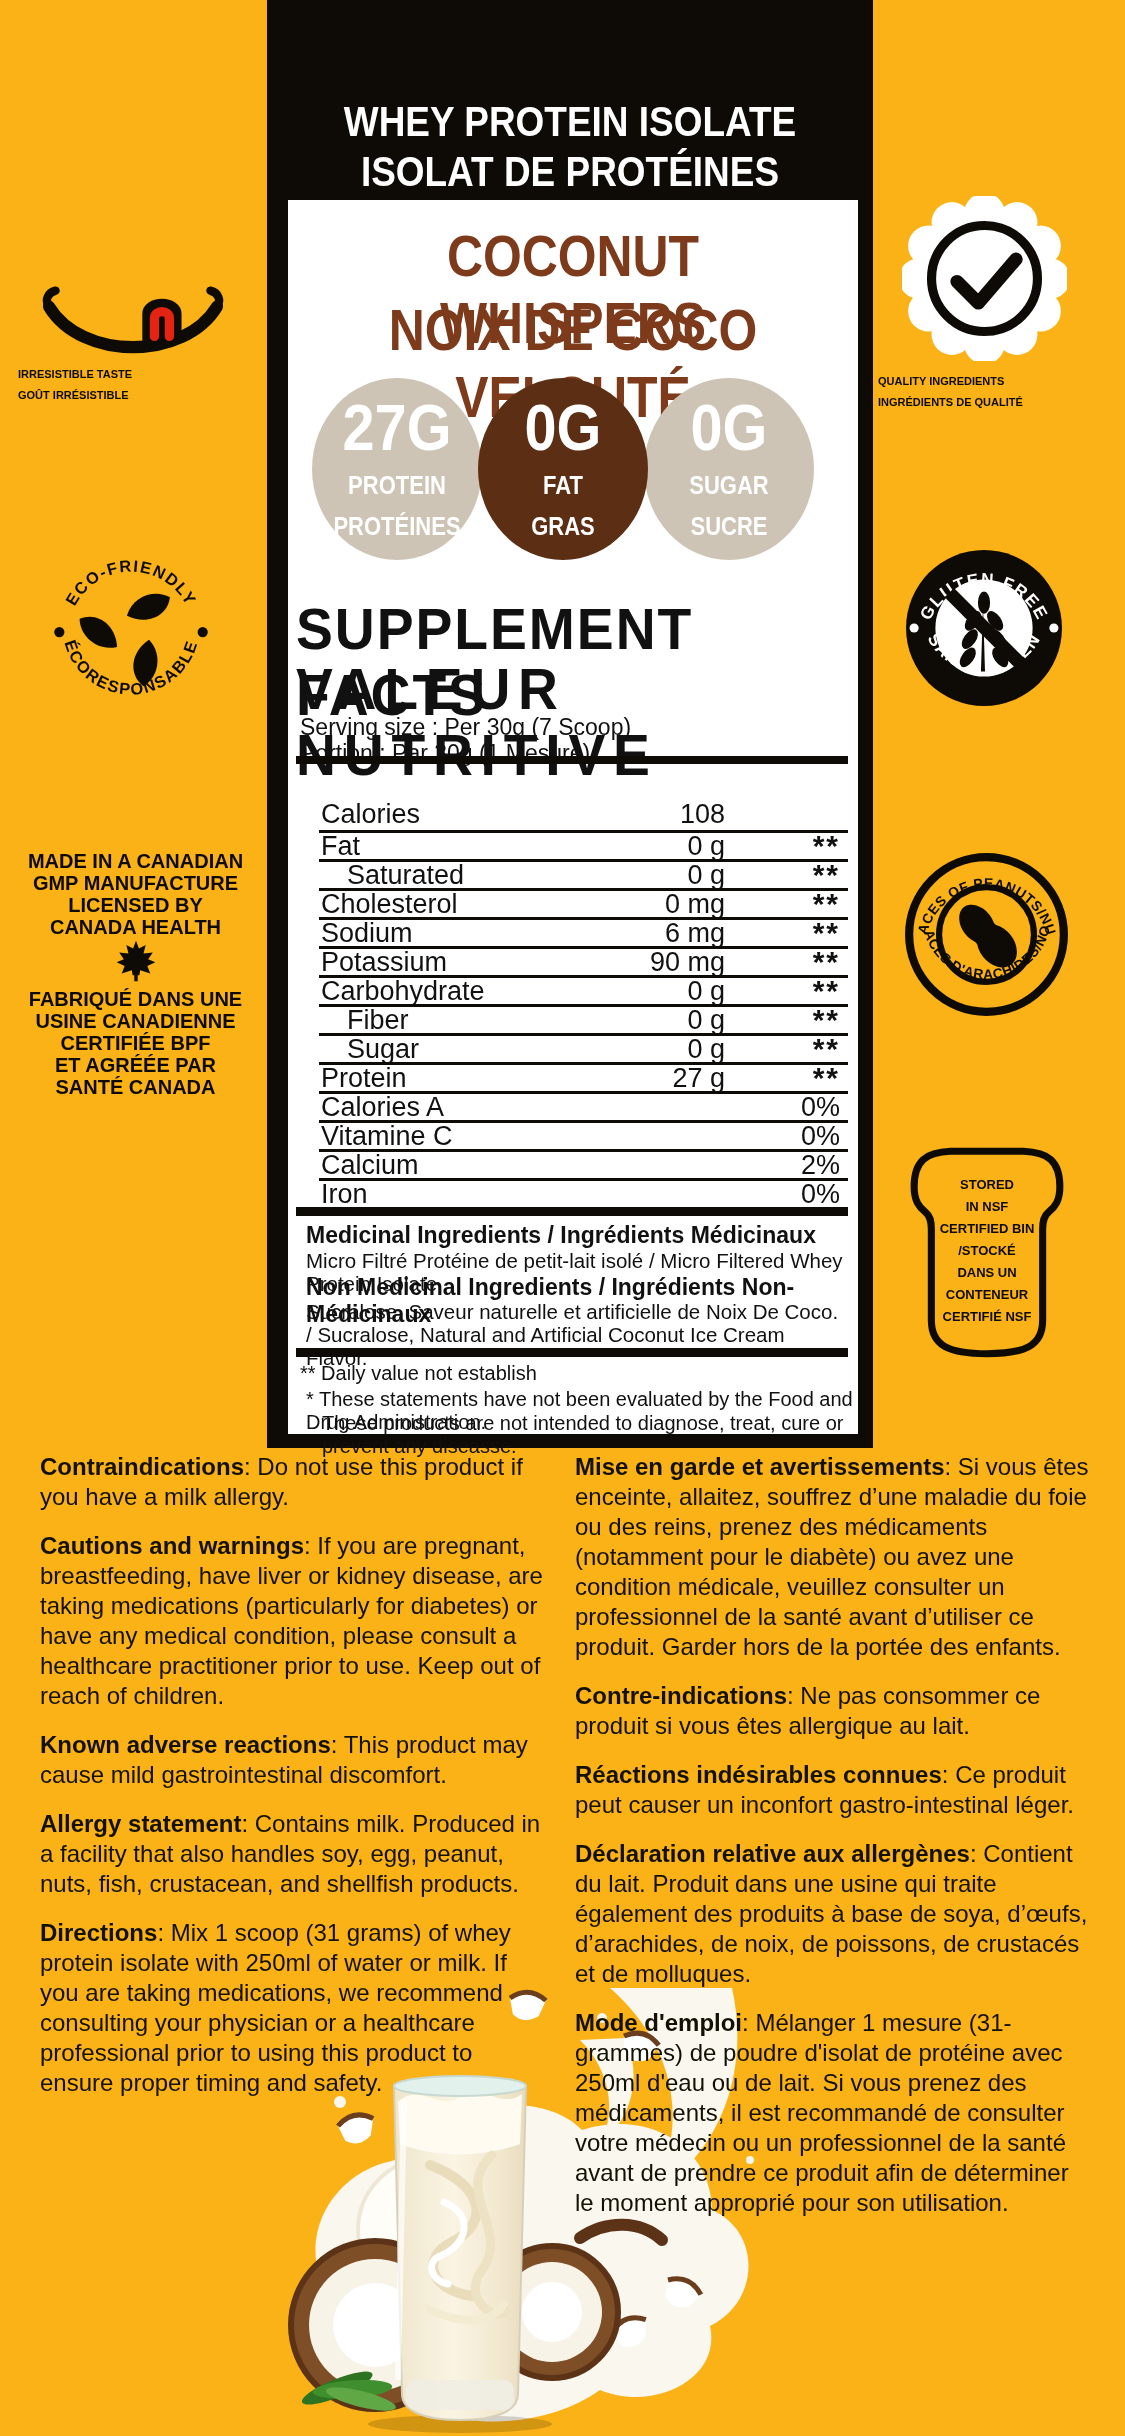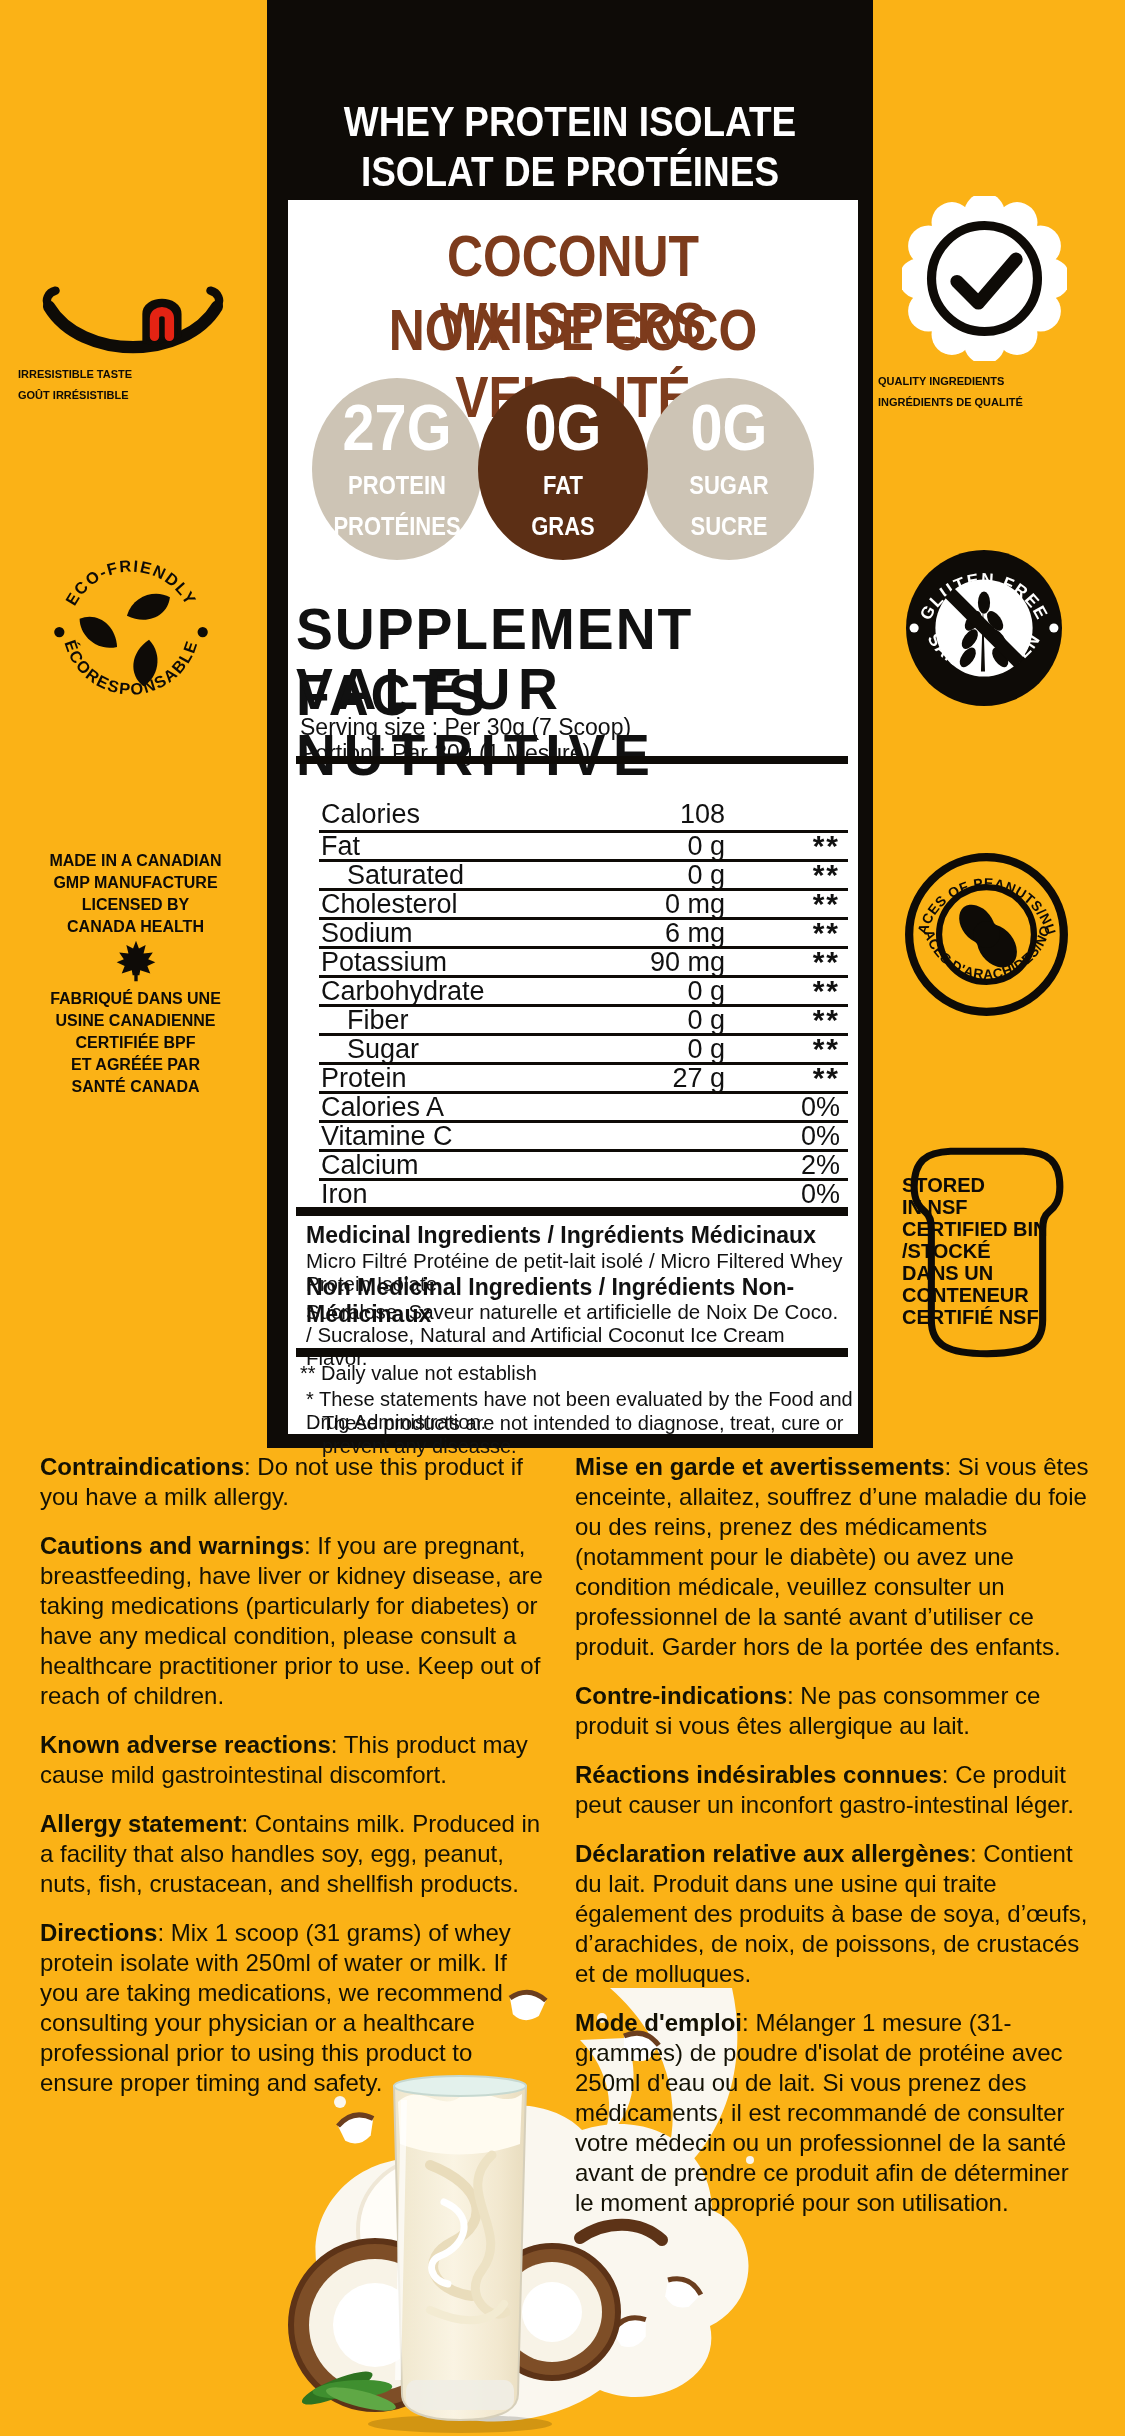--- a/index.html
+++ b/index.html
@@ -34,22 +34,22 @@
   .nrow.indent .nm{left:28px;}
   .nrow .amt{position:absolute;right:123px;top:0;}
   .nrow .dv{position:absolute;right:8px;top:0;}
   .nrow .dv.stars{font-weight:bold;letter-spacing:2px;font-size:30px;top:-1px;}
   .ing{left:306px;width:540px;color:#111;}
   .ing.b{font-weight:bold;font-size:23px;}
   .ing.r{font-size:20.5px;line-height:23px;}
   .fnote{left:300px;width:548px;font-size:20px;color:#111;}
   
   .badge-label{font-weight:bold;color:#0E0B07;font-size:11px;line-height:20.5px;}
-  .gmp-line{font-weight:bold;text-align:center;color:#0E0B07;font-size:16px;line-height:22px;}
-  .nsf-text{font-weight:bold;text-align:left;color:#0E0B07;font-size:20px;line-height:22px;}
+  .gmp-line{font-weight:bold;text-align:center;color:#0E0B07;font-size:20px;line-height:22px;}
+  .nsf-text{font-weight:bold;text-align:center;color:#0E0B07;font-size:13px;line-height:22px;}
   
   .col{font-size:24px;line-height:30px;color:#131104;z-index:3;}
   .col p{margin:0 0 19px 0;}
   .col b{font-weight:bold;}
   .shake{z-index:1;}
 </style>
 </head>
 <body>
 
 <div class="screen">

